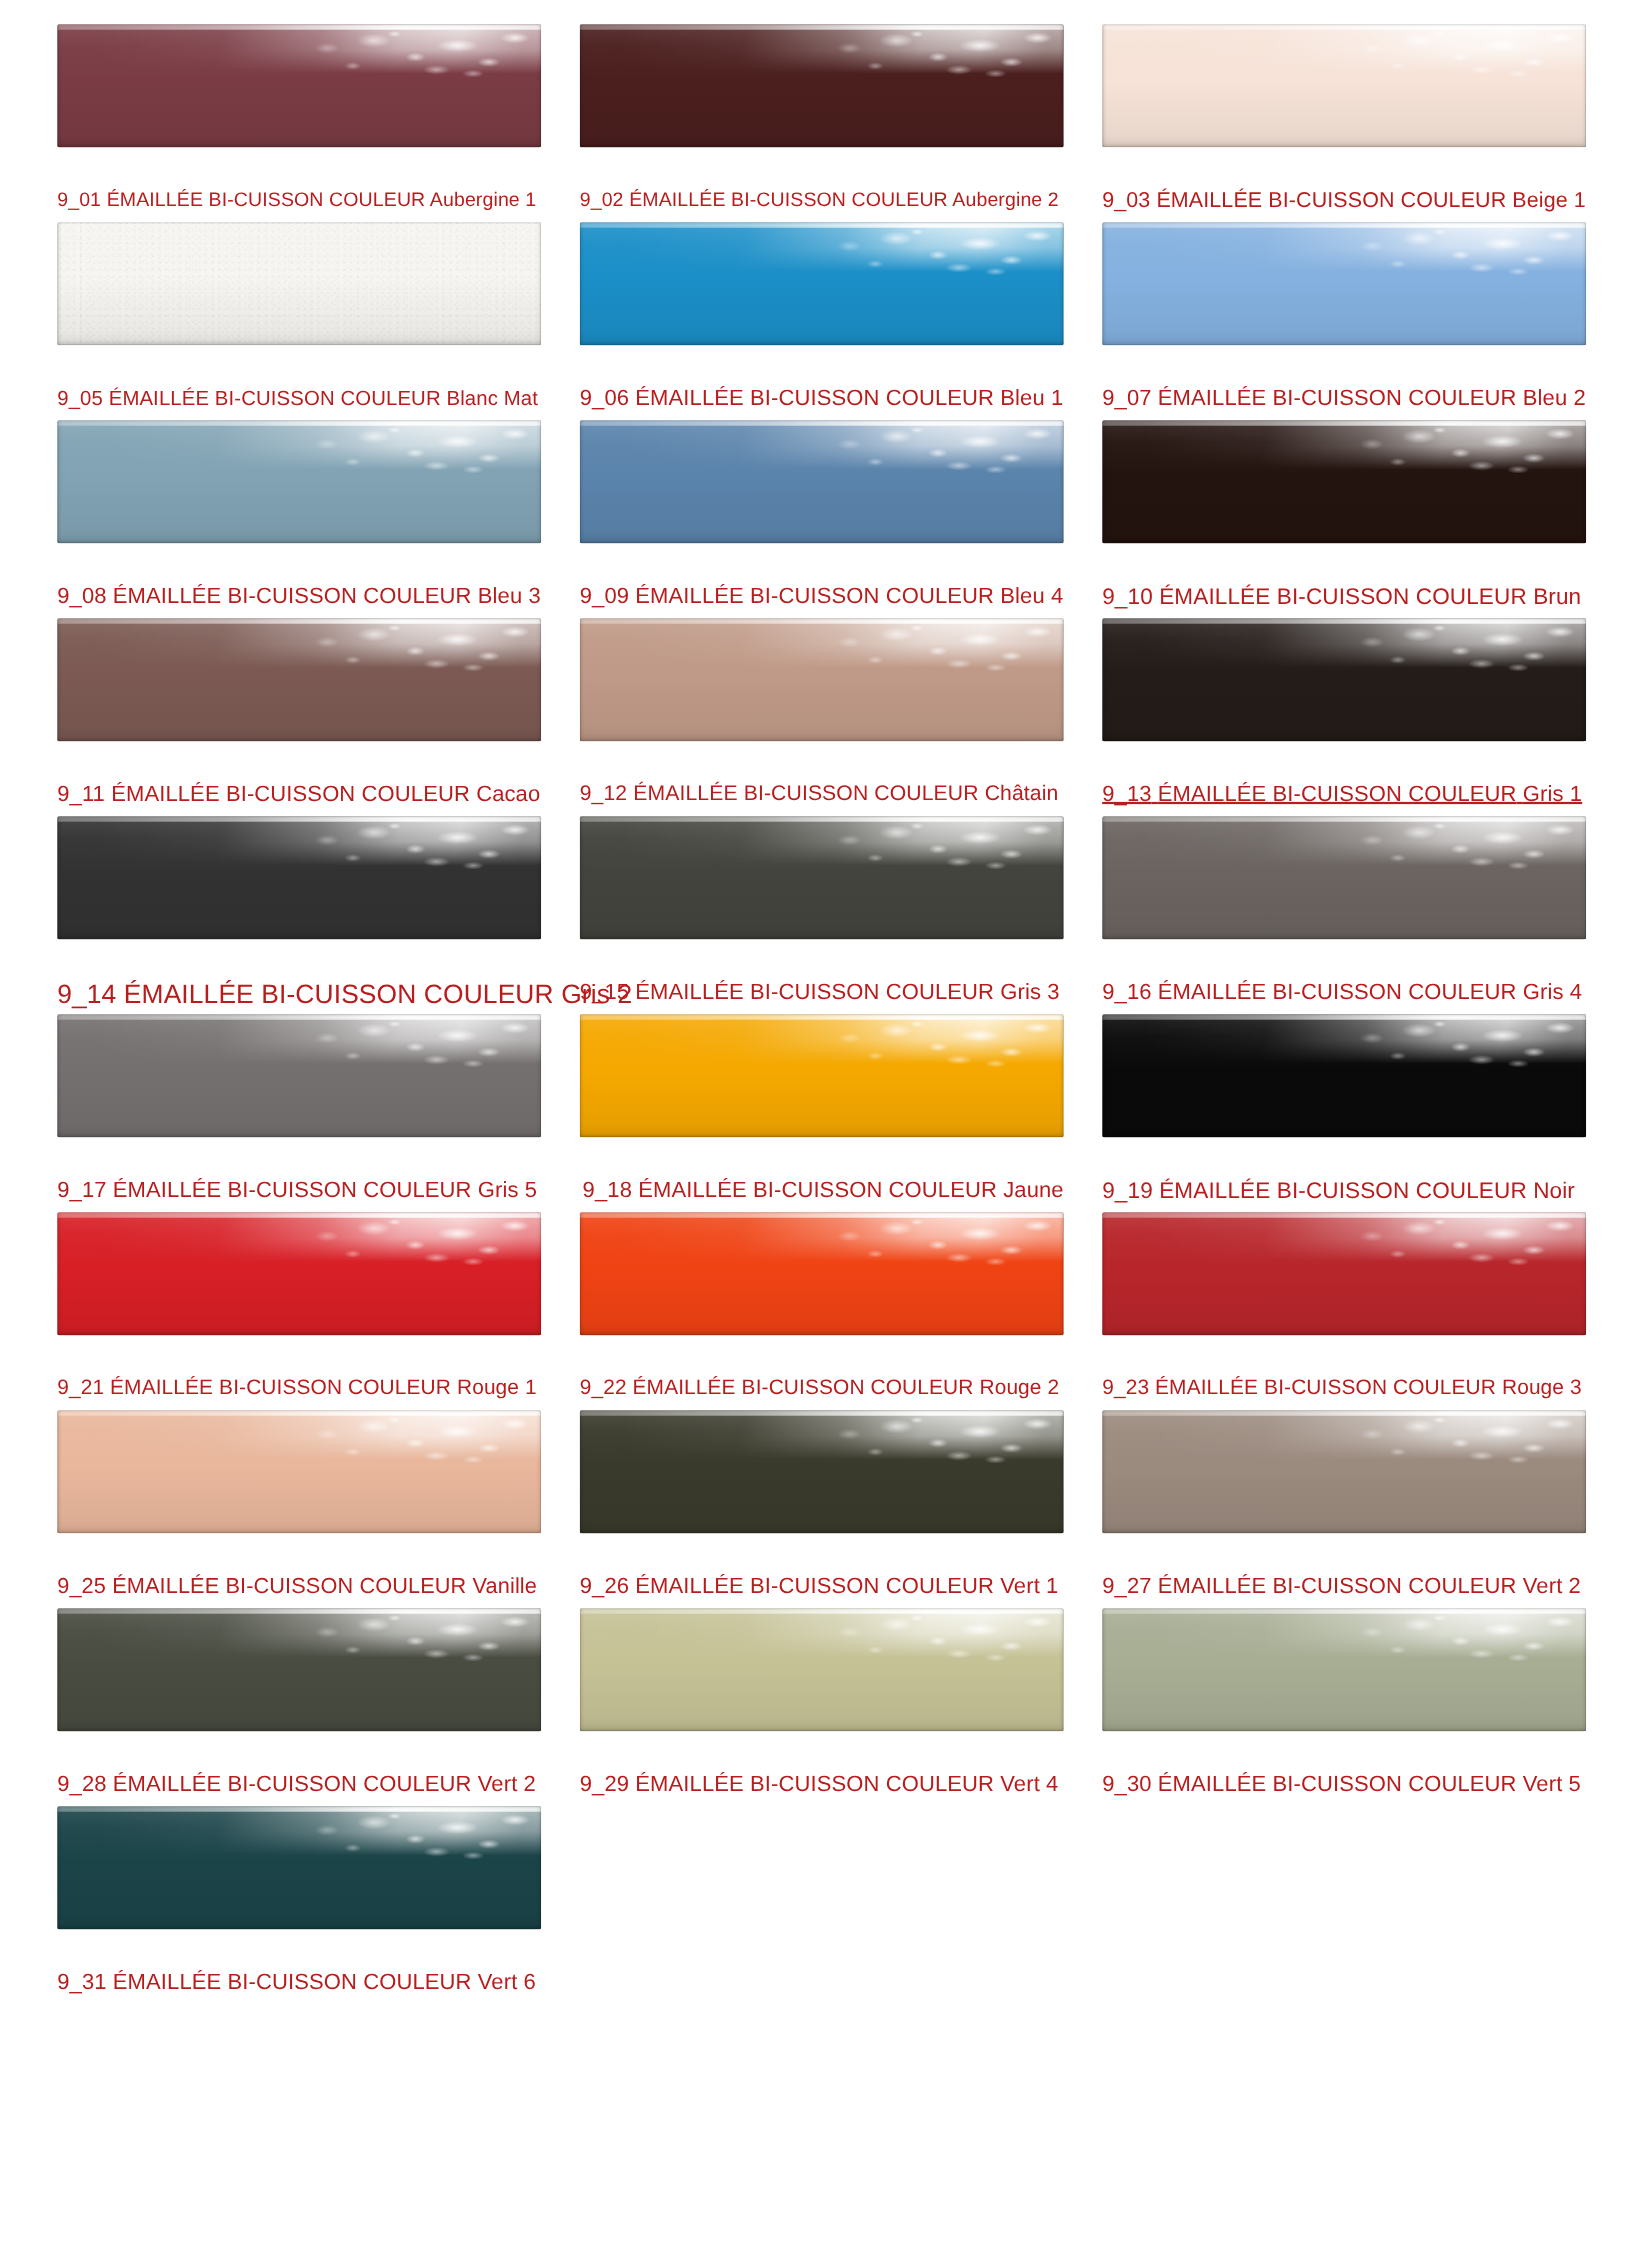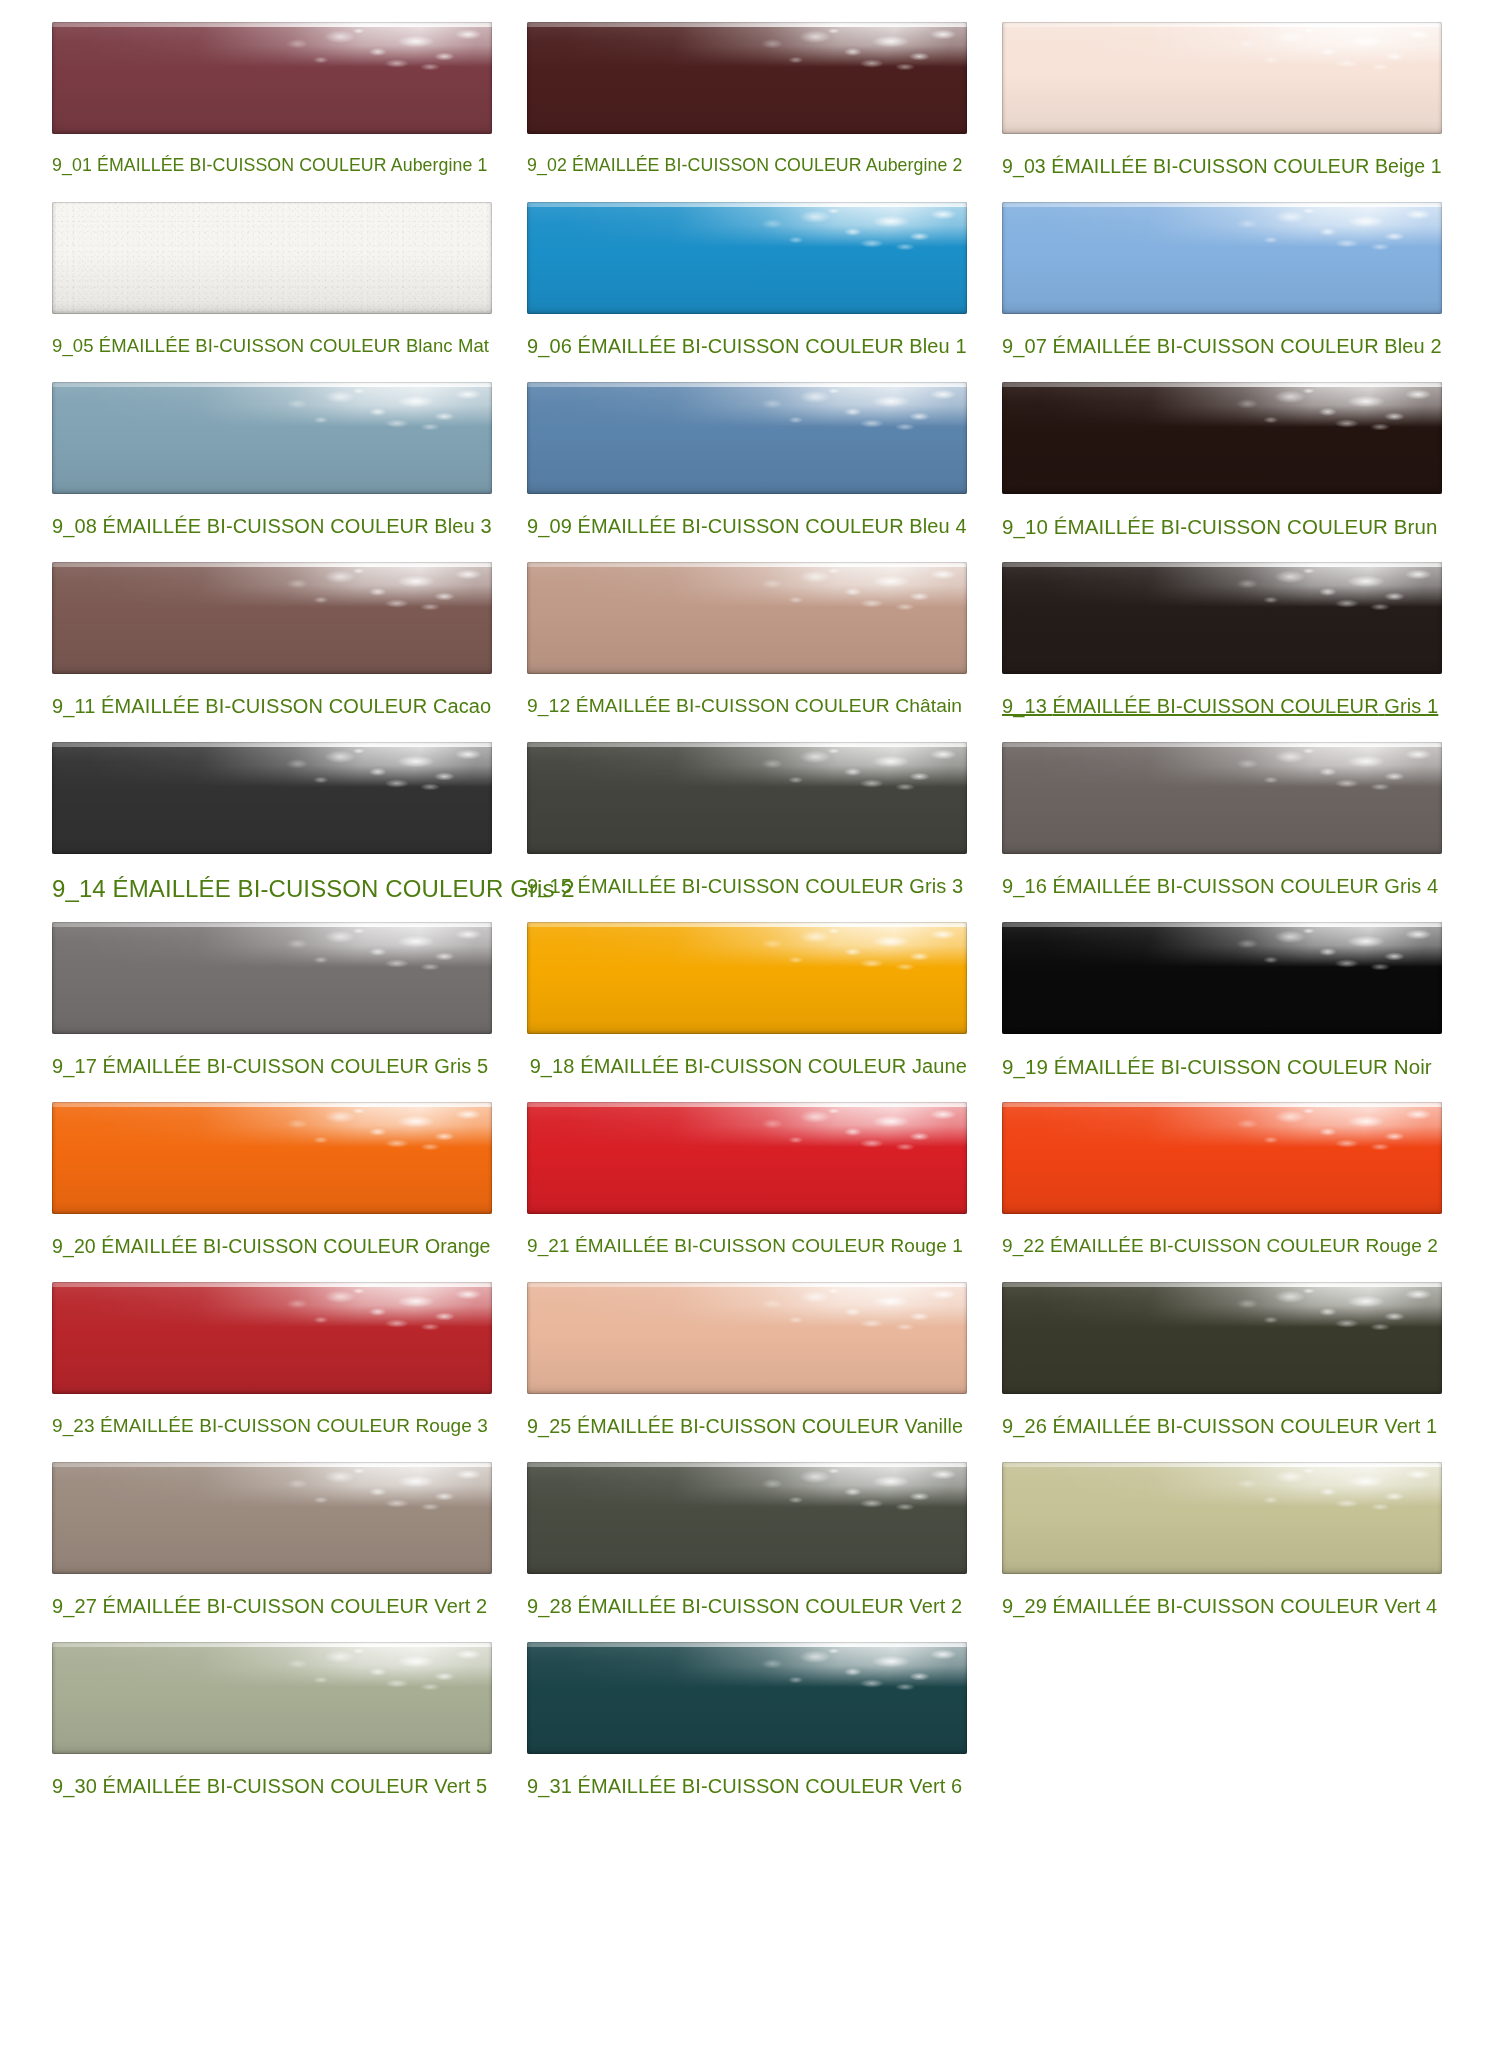--- a/index.html
+++ b/index.html
@@ -138,26 +138,26 @@
       radial-gradient(circle at 34% 61%, rgba(0,0,0,0.06) 0.6px, transparent 0.7px),
       radial-gradient(circle at 57% 15%, rgba(0,0,0,0.07) 0.6px, transparent 0.7px),
       radial-gradient(circle at 78% 48%, rgba(0,0,0,0.06) 0.6px, transparent 0.7px),
       radial-gradient(circle at 91% 80%, rgba(0,0,0,0.07) 0.6px, transparent 0.7px),
       radial-gradient(circle at 22% 88%, rgba(0,0,0,0.05) 0.6px, transparent 0.7px);
     background-size: 7px 7px, 9px 9px, 6px 6px, 8px 8px, 11px 11px, 5px 5px;
   }
 
   
   .caption {
-    margin-top: 21px;
+    margin-top: 37px;
     font-size: 20.5px;
     line-height: 1.15;
     letter-spacing: 0.1px;
     white-space: nowrap;
-    color: #4d7c0f;
+    color: #b91c1c;
   }
   .caption .code {
     font-weight: 400;
   }
   .caption .series {
     font-weight: 400;
   }
   .caption .color-name {
     font-weight: 400;
   }
@@ -375,32 +375,20 @@
           <div class="grain"></div>
           <div class="sheen"></div>
           <div class="mottle"></div>
           <div class="top-rim"></div>
           <div class="bevel"></div>
         </div>
         <div class="caption"><span class="code">9_19</span> <span class="series">ÉMAILLÉE BI-CUISSON COULEUR</span> <span class="color-name">Noir</span></div>
       </div>
       <div class="tile-cell">
         <div class="swatch">
-          <div class="base" style="background: rgb(242, 106, 16);"></div>
-          <div class="body-shade"></div>
-          <div class="grain"></div>
-          <div class="sheen"></div>
-          <div class="mottle"></div>
-          <div class="top-rim"></div>
-          <div class="bevel"></div>
-        </div>
-        <div class="caption" style="font-size: 19.5px;"><span class="code">9_20</span> <span class="series">ÉMAILLÉE BI-CUISSON COULEUR</span> <span class="color-name">Orange</span></div>
-      </div>
-      <div class="tile-cell">
-        <div class="swatch">
           <div class="base" style="background: rgb(216, 31, 38);"></div>
           <div class="body-shade"></div>
           <div class="grain"></div>
           <div class="sheen"></div>
           <div class="mottle"></div>
           <div class="top-rim"></div>
           <div class="bevel"></div>
         </div>
         <div class="caption" style="font-size: 19px;"><span class="code">9_21</span> <span class="series">ÉMAILLÉE BI-CUISSON COULEUR</span> <span class="color-name">Rouge 1</span></div>
       </div>

